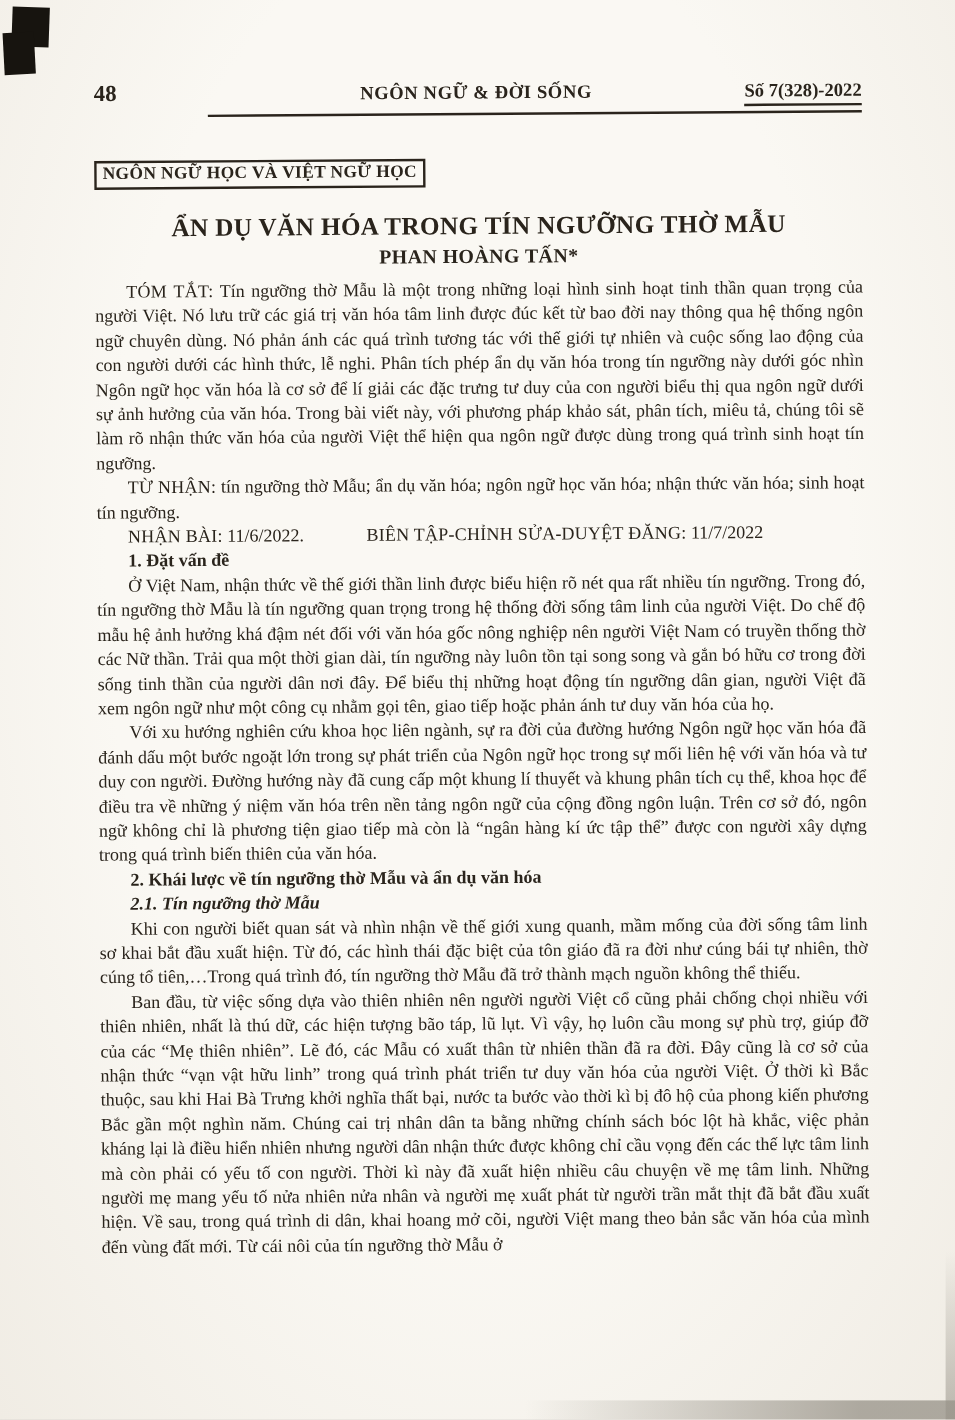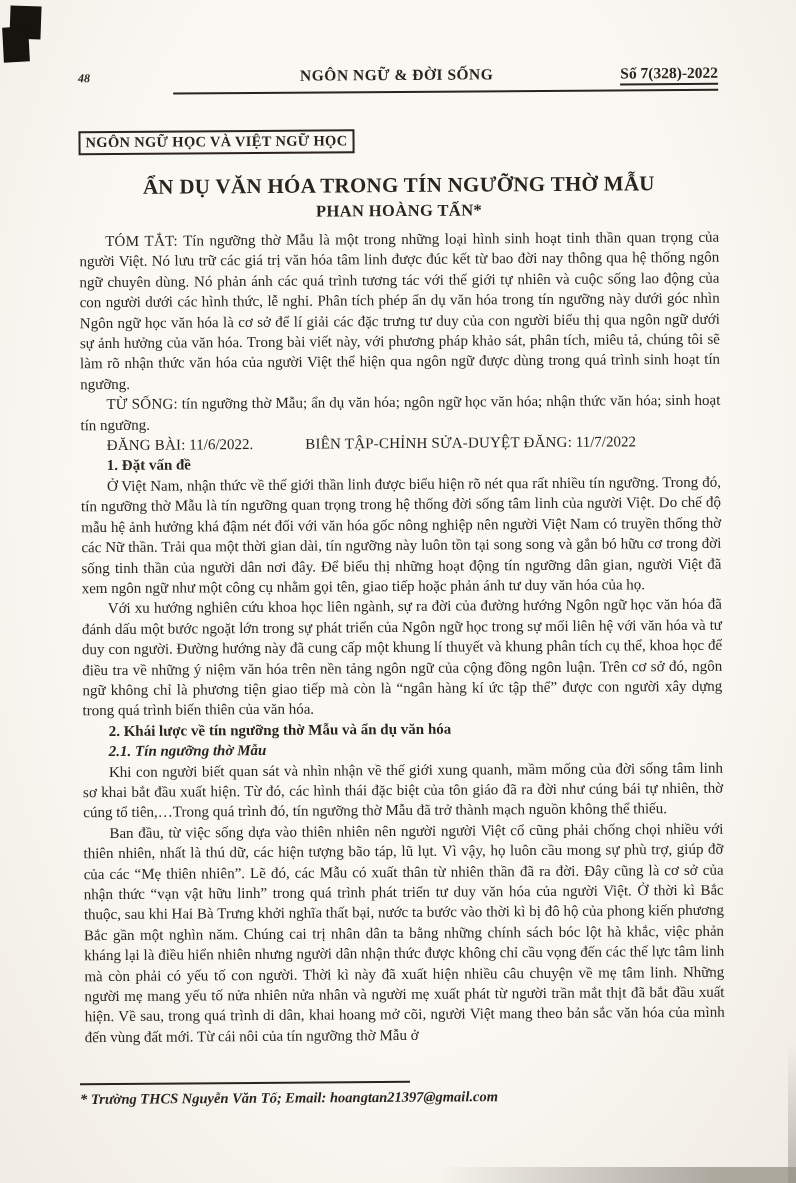--- a/index.html
+++ b/index.html
@@ -31,21 +31,21 @@
     position: absolute;
     left: 78px; right: 78px; top: 66px;
     transform: rotate(-0.4deg);
     transform-origin: 50% 0;
   }
   
   .journal-header {
     display: flex; align-items: baseline;
     font-weight: bold; font-size: 15.5px;
   }
-  .journal-header .pageno { width: 95px; font-size: 12px; font-style: italic; }
+  .journal-header .pageno { width: 95px; font-size: 19px; }
   .journal-header .jname { flex: 1; text-align: center; letter-spacing: .5px; }
   .journal-header .issue { text-align: center; border-bottom: 2px solid #2a241c; padding-bottom: 1px; }
   .header-rule { height: 2px; background: #2a241c; margin: 4px 0 0 95px; }
 
   
   .section-box {
     display: inline-block;
     margin-top: 36px;
     border: 2px solid #2a241c;
     padding: 1px 5px 2px;
@@ -99,34 +99,30 @@
 
     <div class="section-box">NGÔN NGỮ HỌC VÀ VIỆT NGỮ HỌC</div>
 
     <h1 class="title">ẨN DỤ VĂN HÓA TRONG TÍN NGƯỠNG THỜ MẪU</h1>
     <div class="author">PHAN HOÀNG TẤN*</div>
 
     <div class="bodytext">
 
       <p><span class="caps-label">TÓM TẮT:</span> <span>Tín ngưỡng thờ Mẫu là một trong những loại hình sinh hoạt tinh thần quan trọng của người Việt. Nó lưu trữ các giá trị văn hóa tâm linh được đúc kết từ bao đời nay thông qua hệ thống ngôn ngữ chuyên dùng. Nó phản ánh các quá trình tương tác với thế giới tự nhiên và cuộc sống lao động của con người dưới các hình thức, lễ nghi. Phân tích phép ẩn dụ văn hóa trong tín ngưỡng này dưới góc nhìn Ngôn ngữ học văn hóa là cơ sở để lí giải các đặc trưng tư duy của con người biểu thị qua ngôn ngữ dưới sự ảnh hưởng của văn hóa. Trong bài viết này, với phương pháp khảo sát, phân tích, miêu tả, chúng tôi sẽ làm rõ nhận thức văn hóa của người Việt thể hiện qua ngôn ngữ được dùng trong quá trình sinh hoạt tín ngưỡng.</span></p>
 
-      <p><span class="caps-label">TỪ SỐNG:</span> <span>tín ngưỡng thờ Mẫu; ẩn dụ văn hóa; ngôn ngữ học văn hóa; nhận thức văn hóa; sinh hoạt tín ngưỡng.</span></p>
+      <p><span class="caps-label">TỪ NHẬN:</span> <span>tín ngưỡng thờ Mẫu; ẩn dụ văn hóa; ngôn ngữ học văn hóa; nhận thức văn hóa; sinh hoạt tín ngưỡng.</span></p>
 
-      <p class="dates"><span class="caps-label">ĐĂNG BÀI:</span> <span>11/6/2022.</span><span class="gap"></span><span class="caps-label">BIÊN TẬP-CHỈNH SỬA-DUYỆT ĐĂNG:</span> <span>11/7/2022</span></p>
+      <p class="dates"><span class="caps-label">NHẬN BÀI:</span> <span>11/6/2022.</span><span class="gap"></span><span class="caps-label">BIÊN TẬP-CHỈNH SỬA-DUYỆT ĐĂNG:</span> <span>11/7/2022</span></p>
 
       <p class="h">1. Đặt vấn đề</p>
       <p>Ở Việt Nam, nhận thức về thế giới thần linh được biểu hiện rõ nét qua rất nhiều tín ngưỡng. Trong đó, tín ngưỡng thờ Mẫu là tín ngưỡng quan trọng trong hệ thống đời sống tâm linh của người Việt. Do chế độ mẫu hệ ảnh hưởng khá đậm nét đối với văn hóa gốc nông nghiệp nên người Việt Nam có truyền thống thờ các Nữ thần. Trải qua một thời gian dài, tín ngưỡng này luôn tồn tại song song và gắn bó hữu cơ trong đời sống tinh thần của người dân nơi đây. Để biểu thị những hoạt động tín ngưỡng dân gian, người Việt đã xem ngôn ngữ như một công cụ nhằm gọi tên, giao tiếp hoặc phản ánh tư duy văn hóa của họ.</p>
       <p>Với xu hướng nghiên cứu khoa học liên ngành, sự ra đời của đường hướng Ngôn ngữ học văn hóa đã đánh dấu một bước ngoặt lớn trong sự phát triển của Ngôn ngữ học trong sự mối liên hệ với văn hóa và tư duy con người. Đường hướng này đã cung cấp một khung lí thuyết và khung phân tích cụ thể, khoa học để điều tra về những ý niệm văn hóa trên nền tảng ngôn ngữ của cộng đồng ngôn luận. Trên cơ sở đó, ngôn ngữ không chỉ là phương tiện giao tiếp mà còn là “ngân hàng kí ức tập thể” được con người xây dựng trong quá trình biến thiên của văn hóa.</p>
 
       <p class="h">2. Khái lược về tín ngưỡng thờ Mẫu và ẩn dụ văn hóa</p>
       <p class="hi">2.1. Tín ngưỡng thờ Mẫu</p>
       <p>Khi con người biết quan sát và nhìn nhận về thế giới xung quanh, mầm mống của đời sống tâm linh sơ khai bắt đầu xuất hiện. Từ đó, các hình thái đặc biệt của tôn giáo đã ra đời như cúng bái tự nhiên, thờ cúng tổ tiên,…Trong quá trình đó, tín ngưỡng thờ Mẫu đã trở thành mạch nguồn không thể thiếu.</p>
       <p>Ban đầu, từ việc sống dựa vào thiên nhiên nên người người Việt cổ cũng phải chống chọi nhiều với thiên nhiên, nhất là thú dữ, các hiện tượng bão táp, lũ lụt. Vì vậy, họ luôn cầu mong sự phù trợ, giúp đỡ của các “Mẹ thiên nhiên”. Lẽ đó, các Mẫu có xuất thân từ nhiên thần đã ra đời. Đây cũng là cơ sở của nhận thức “vạn vật hữu linh” trong quá trình phát triển tư duy văn hóa của người Việt. Ở thời kì Bắc thuộc, sau khi Hai Bà Trưng khởi nghĩa thất bại, nước ta bước vào thời kì bị đô hộ của phong kiến phương Bắc gần một nghìn năm. Chúng cai trị nhân dân ta bằng những chính sách bóc lột hà khắc, việc phản kháng lại là điều hiển nhiên nhưng người dân nhận thức được không chỉ cầu vọng đến các thế lực tâm linh mà còn phải có yếu tố con người. Thời kì này đã xuất hiện nhiều câu chuyện về mẹ tâm linh. Những người mẹ mang yếu tố nửa nhiên nửa nhân và người mẹ xuất phát từ người trần mắt thịt đã bắt đầu xuất hiện. Về sau, trong quá trình di dân, khai hoang mở cõi, người Việt mang theo bản sắc văn hóa của mình đến vùng đất mới. Từ cái nôi của tín ngưỡng thờ Mẫu ở</p>
 
     </div>
   </div>
 
-  <div class="footnote-area">
-    <div class="footnote-rule"></div>
-    <p class="footnote">* Trường THCS Nguyễn Văn Tố; Email: hoangtan21397@gmail.com</p>
-  </div>
 
 </div>
 
 </body></html>

